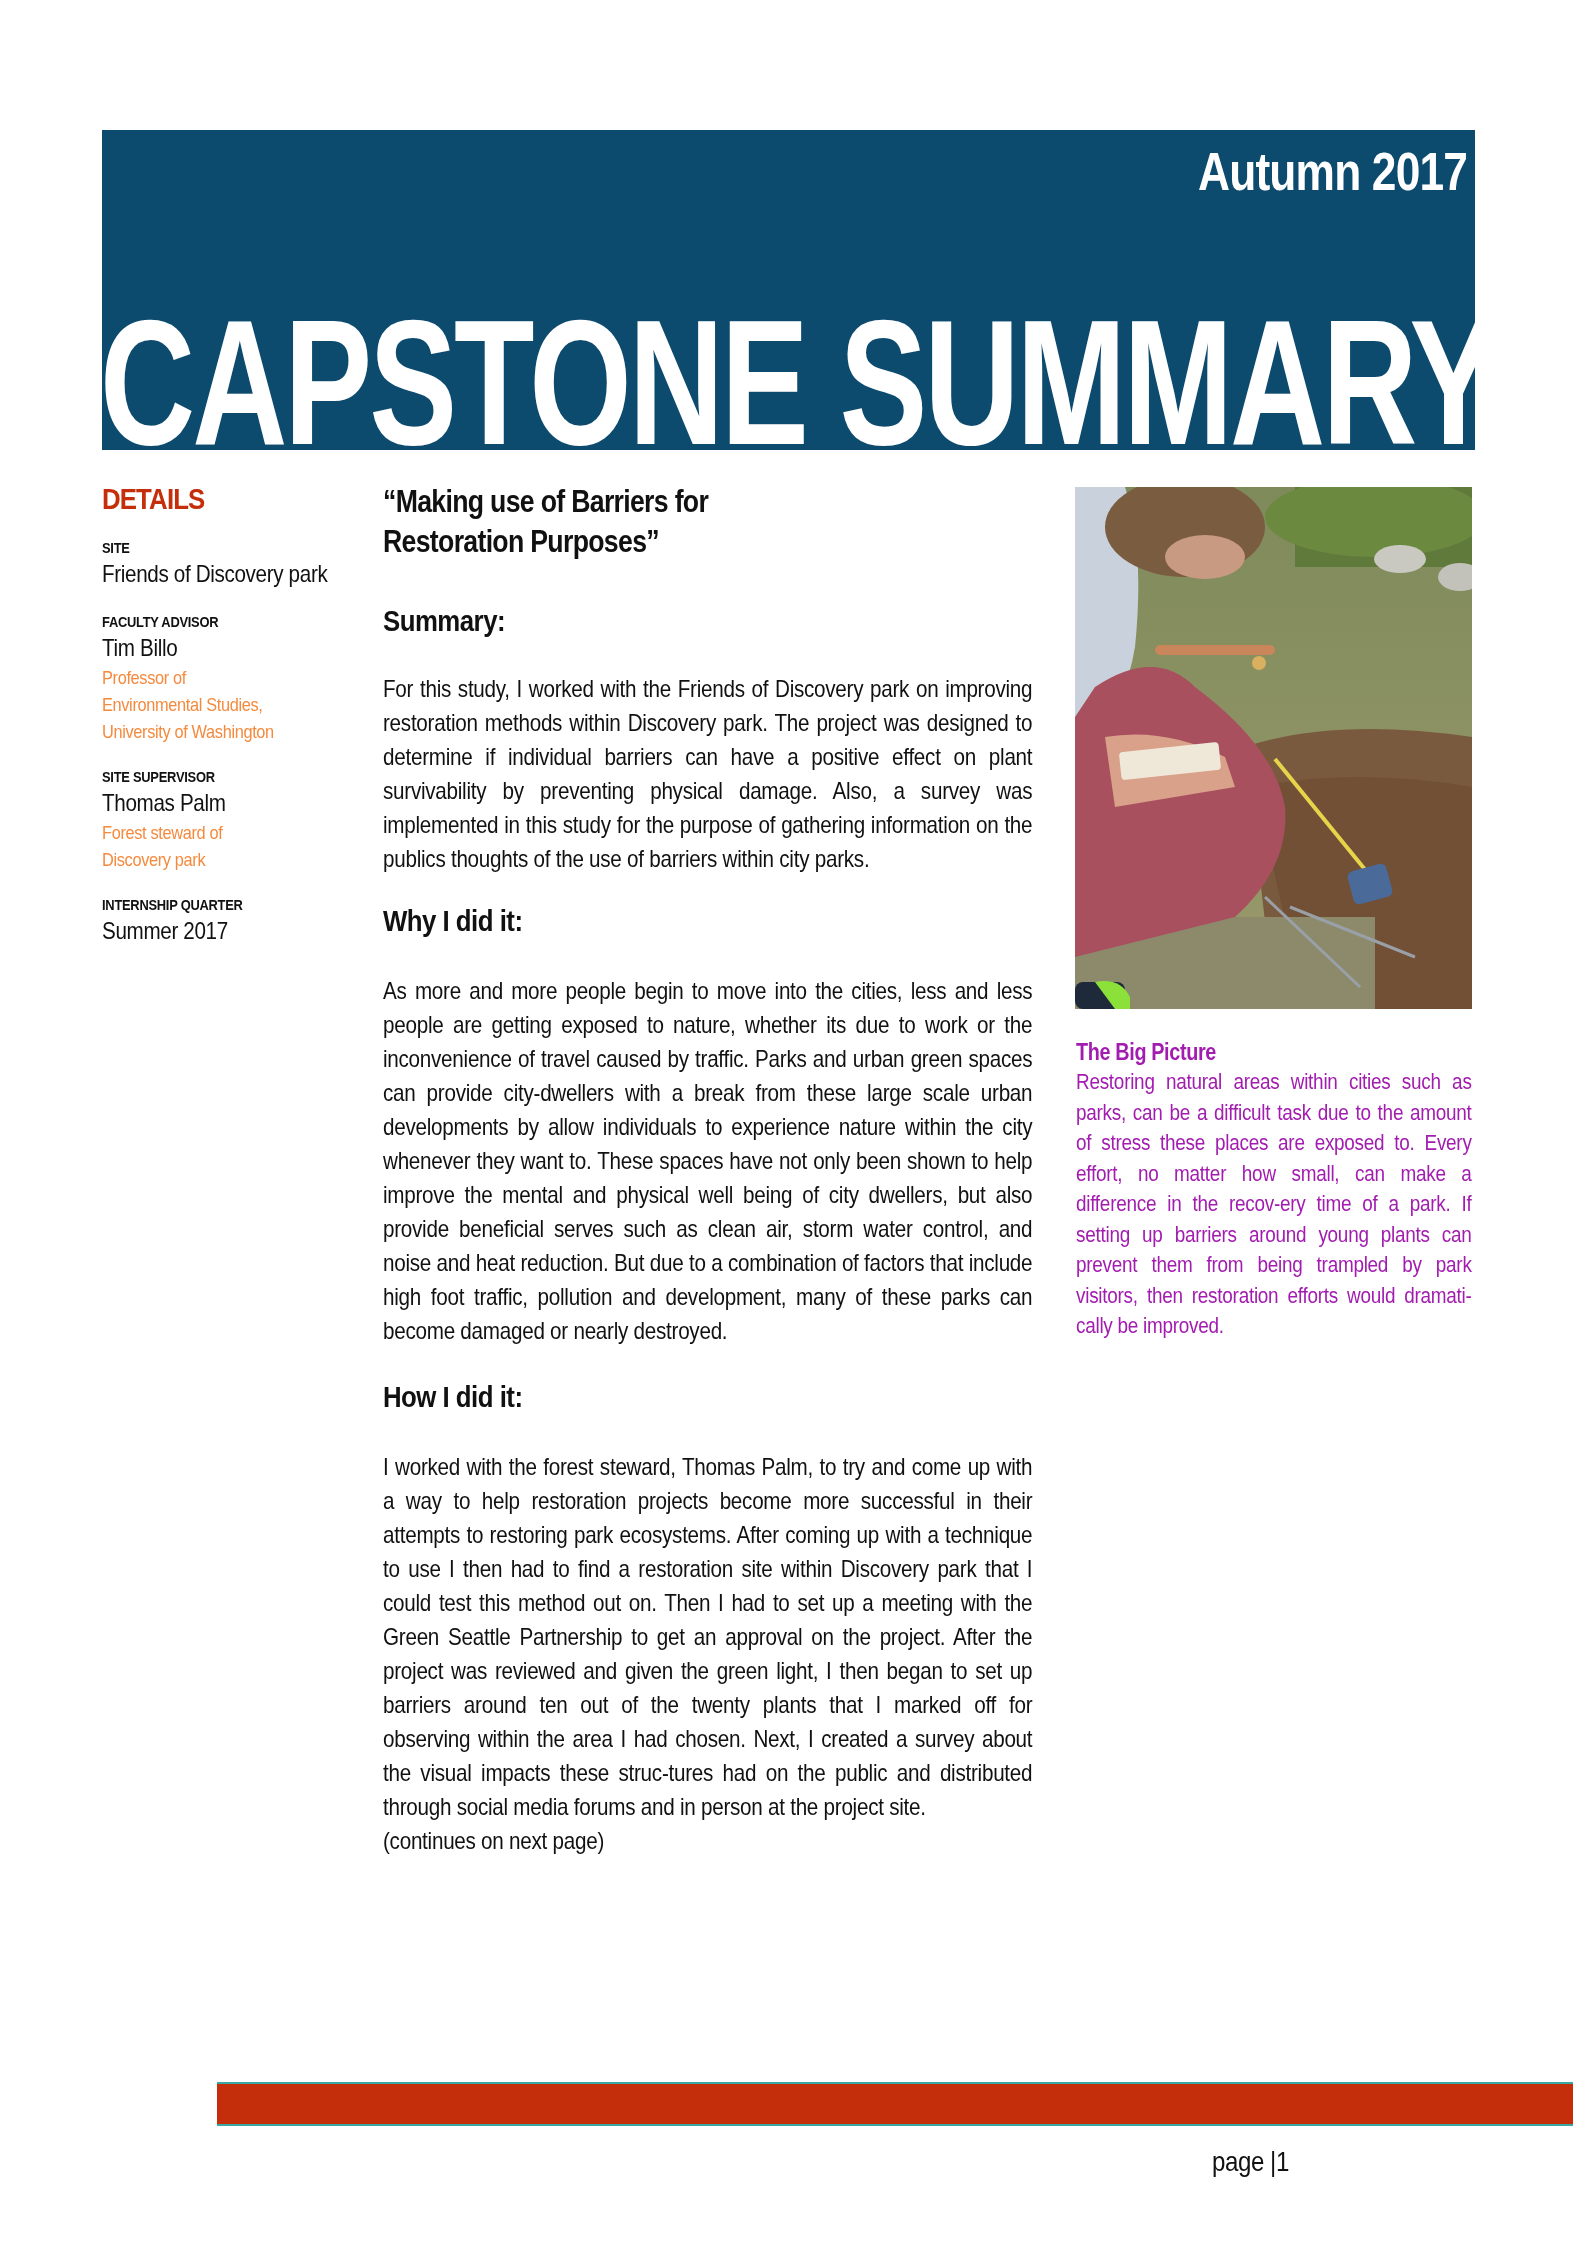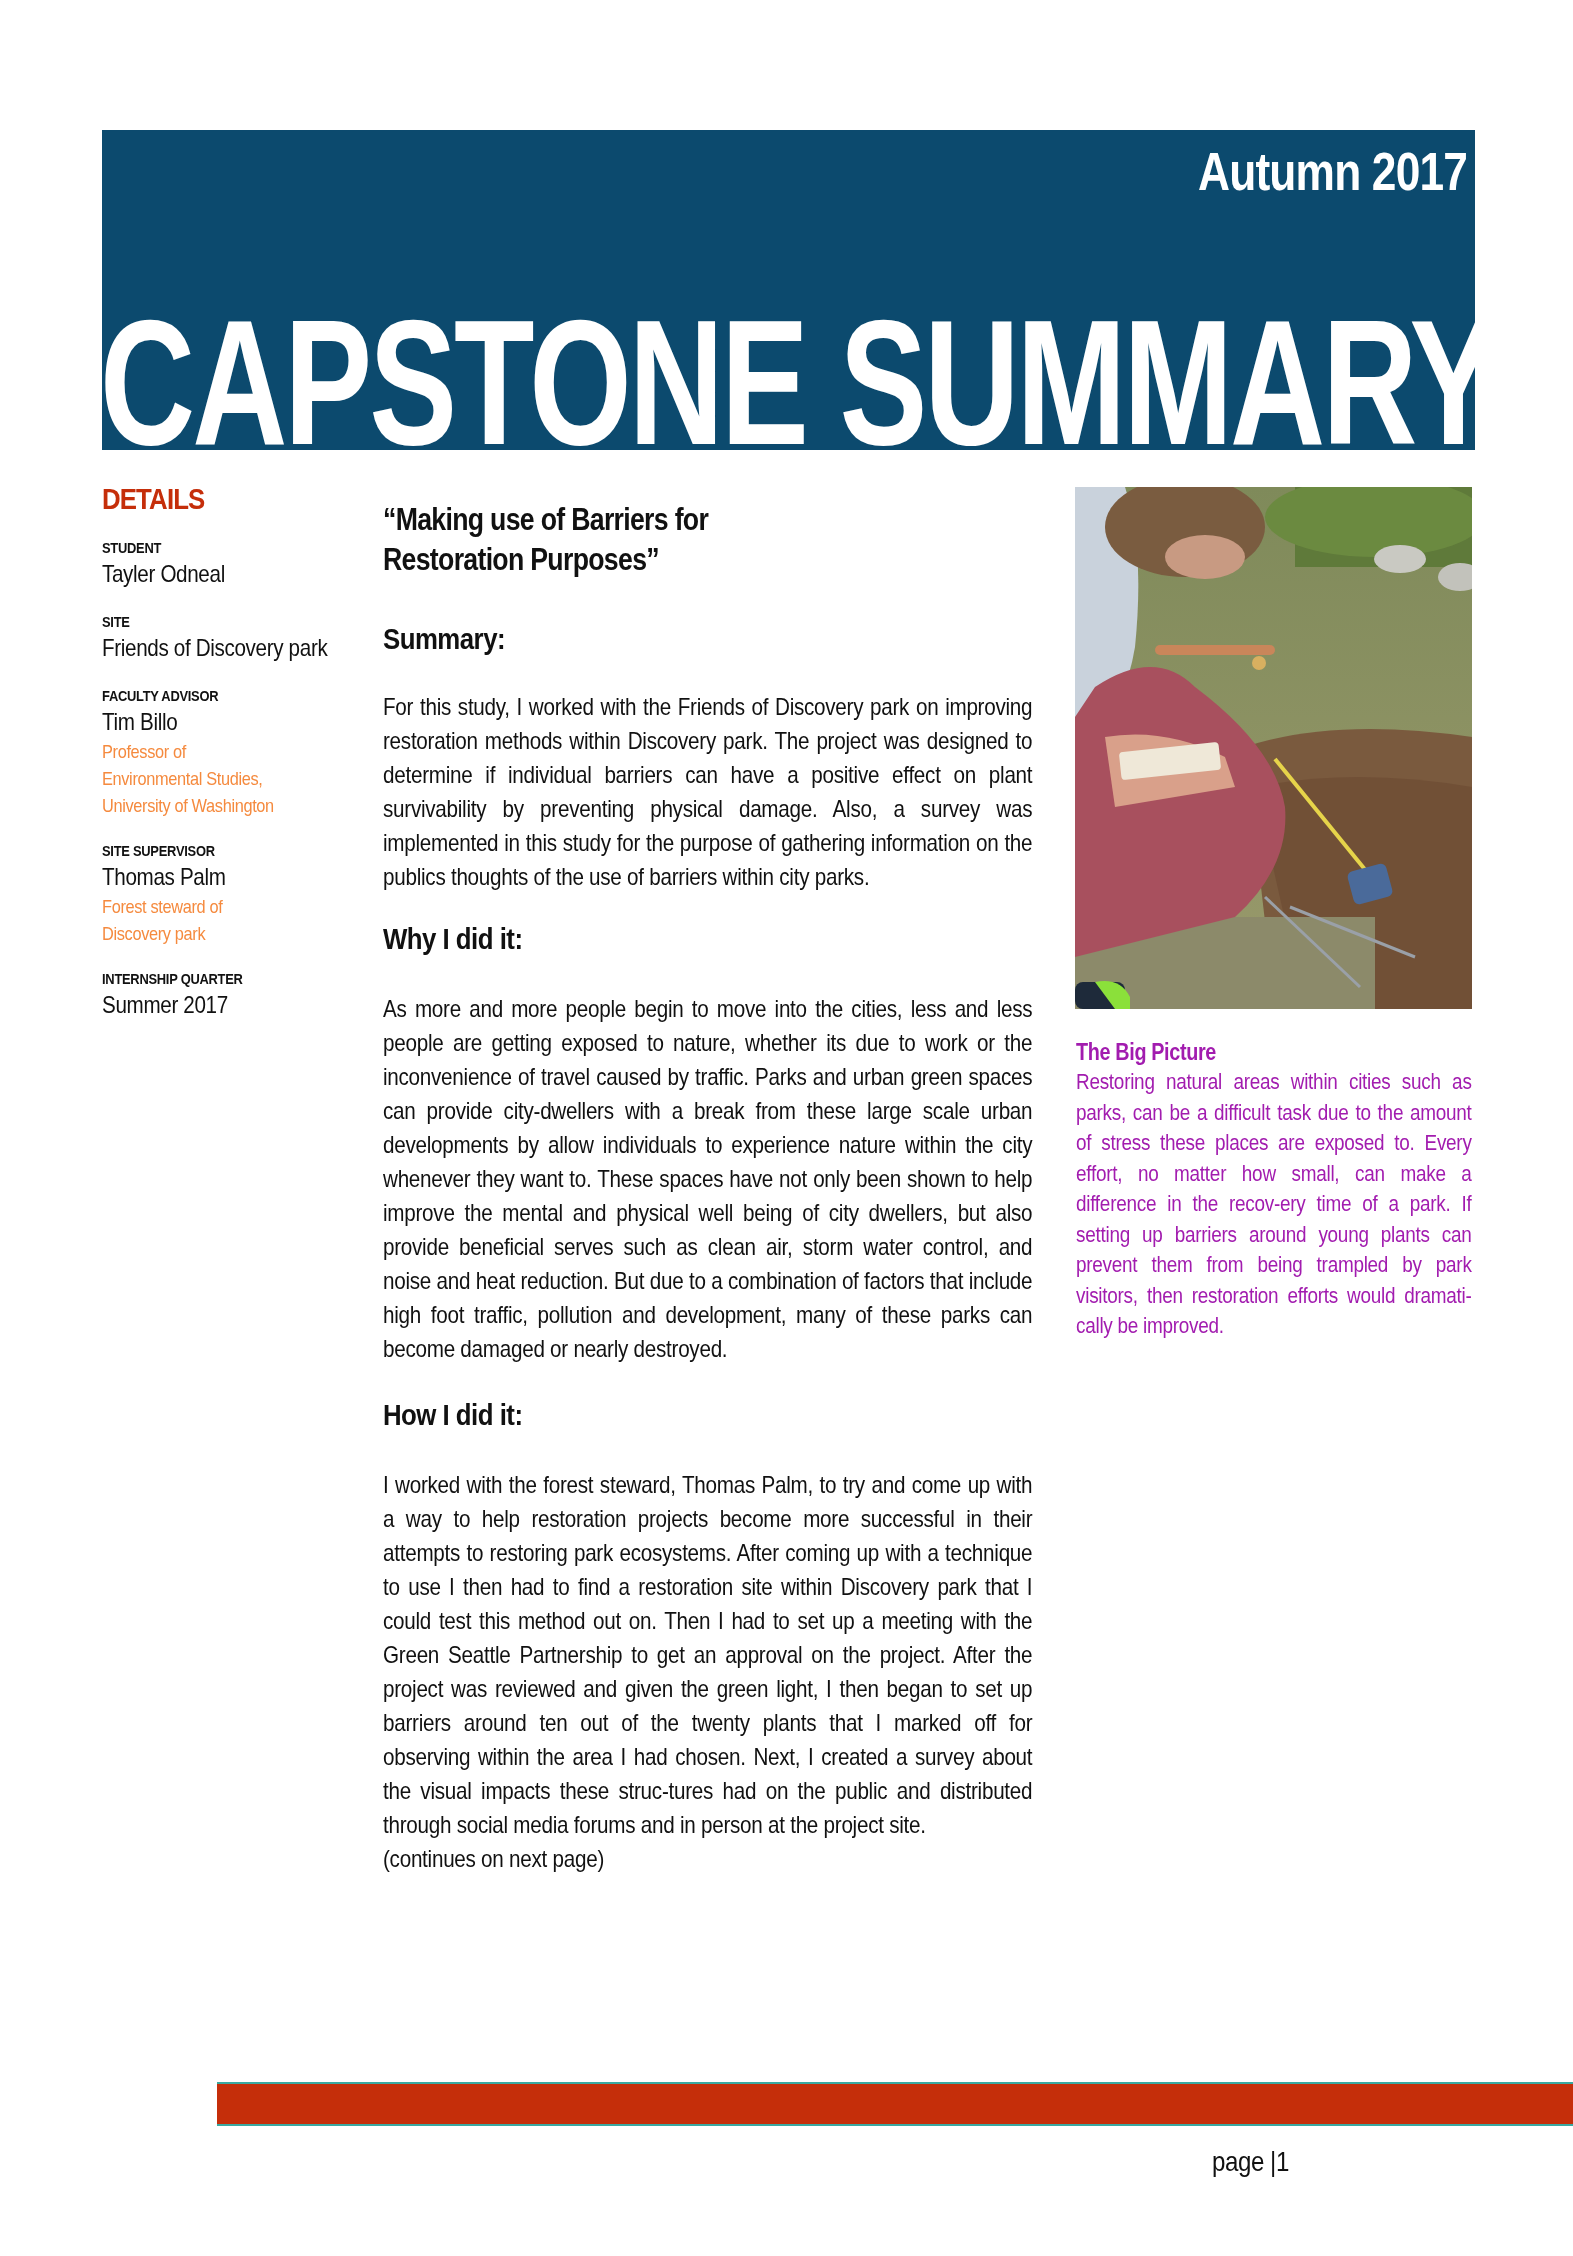--- a/index.html
+++ b/index.html
@@ -40,21 +40,21 @@
     font-size: 24px; color: #111; line-height: 32px; letter-spacing: -0.4px;
     transform: scaleX(0.86); transform-origin: right center; white-space: nowrap;
   }
   .detail-note {
     font-size: 19px; color: #F58A3E; line-height: 27px; letter-spacing: -0.4px;
     transform: scaleX(0.86); transform-origin: right center; white-space: nowrap;
   }
 
   
   .main {
-    position: absolute; left: 383px; top: 482px; width: 650px; margin-top: 18px;
+    position: absolute; left: 383px; top: 482px; width: 650px;
   }
   .doc-title {
     font-weight: bold; font-size: 31px; line-height: 40px; letter-spacing: -0.8px;
     transform: scaleX(0.86); transform-origin: left top; width: 116%;
   }
   .section-heading {
     font-weight: bold; font-size: 30px; line-height: 38px; letter-spacing: -0.6px;
     transform: scaleX(0.86); transform-origin: left top; width: 116%;
   }
   .body-text {
@@ -103,24 +103,20 @@
 <body>
 
 <div class="banner">
   <div class="banner-season">Autumn 2017</div>
   <div class="banner-title">CAPSTONE SUMMARY</div>
 </div>
 
 <div class="details">
   <div class="details-heading">DETAILS</div>
 
-  <div class="detail-block">
-    <div class="detail-label">STUDENT</div>
-    <div class="detail-value">Tayler Odneal</div>
-  </div>
 
   <div class="detail-block">
     <div class="detail-label">SITE</div>
     <div class="detail-value">Friends of Discovery park</div>
   </div>
 
   <div class="detail-block">
     <div class="detail-label">FACULTY ADVISOR</div>
     <div class="detail-value">Tim Billo</div>
     <div class="detail-note">Professor of</div>

